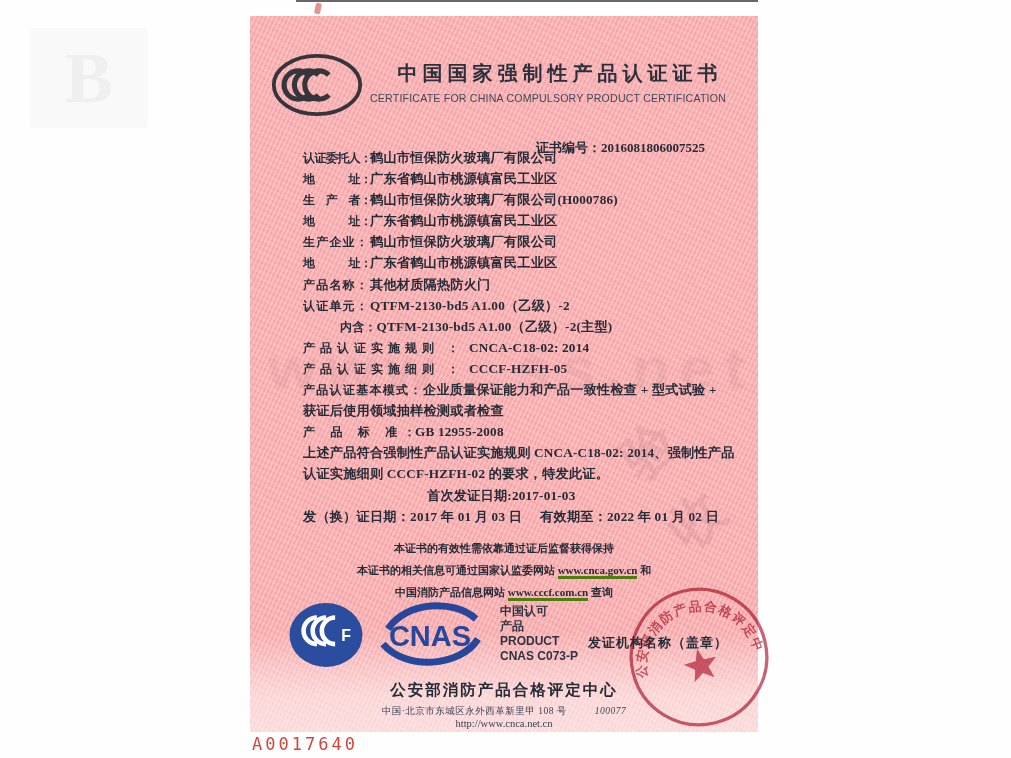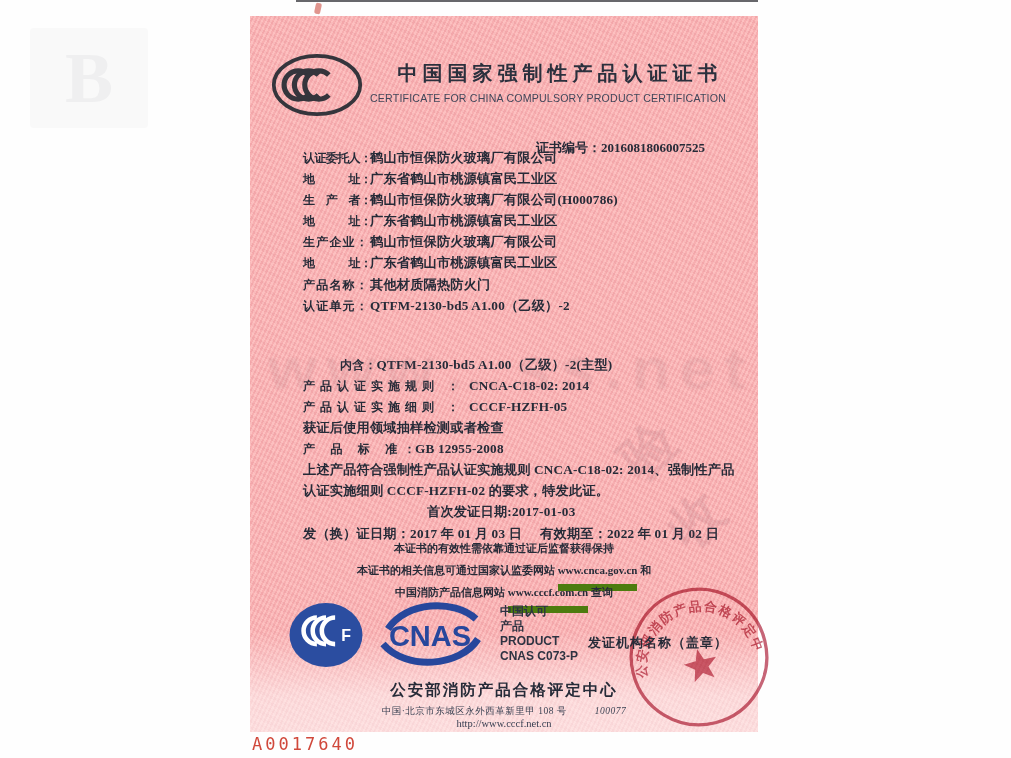--- a/index.html
+++ b/index.html
@@ -58,29 +58,29 @@
     position:absolute;left:53px;top:131px;width:444px;
     font-size:13.2px;font-weight:bold;letter-spacing:.2px;
   }
   .row{height:21.1px;line-height:21.1px;white-space:nowrap;}
   .lbl{display:inline-block;white-space:pre;vertical-align:baseline;font-size:12px;}
   .lw5{width:67px;letter-spacing:-0.6px;}
   .lw5sp{width:67px;letter-spacing:1.2px;}
   .lw8{width:166px;letter-spacing:5px;}
   .lw8b{width:120px;letter-spacing:1.3px;}
   .lw7{width:112px;letter-spacing:1.7px;}
-  .row.indent{margin-left:37px;margin-top:38px;}
+  .row.indent{margin-left:37px;}
   .row.first-issue{margin-left:124px;}
   .issue-line .gap{display:inline-block;width:18px;}
   
   .notice{
     position:absolute;left:0;top:521px;width:508px;text-align:center;
     font-size:11px;font-weight:bold;line-height:22px;
   }
-  .url{border-bottom:7px solid #4d7c0f;padding-bottom:8px;}
+  .url{border-bottom:3px solid #4d7c0f;padding-bottom:0px;}
   
   .cccf-logo{position:absolute;left:38px;top:585px;width:76px;height:68px;}
   .cnas-logo{position:absolute;left:128px;top:583px;width:104px;height:72px;}
   .accr{
     position:absolute;left:250px;top:588px;font-size:12px;font-weight:bold;line-height:15px;
     color:#2e3342;font-family:"Liberation Sans","DejaVu Sans",sans-serif;
   }
   .issuer-label{
     position:absolute;left:338px;top:618px;font-size:13px;font-weight:bold;letter-spacing:1px;
     white-space:nowrap;z-index:5;text-align:right;
@@ -140,20 +140,21 @@
     <div class="row"><span class="lbl lw5">地　　　址：</span><span class="val">广东省鹤山市桃源镇富民工业区</span></div>
     <div class="row"><span class="lbl lw5">生　产　者：</span><span class="val">鹤山市恒保防火玻璃厂有限公司(H000786)</span></div>
     <div class="row"><span class="lbl lw5">地　　　址：</span><span class="val">广东省鹤山市桃源镇富民工业区</span></div>
     <div class="row"><span class="lbl lw5sp">生产企业：</span><span class="val">鹤山市恒保防火玻璃厂有限公司</span></div>
     <div class="row"><span class="lbl lw5">地　　　址：</span><span class="val">广东省鹤山市桃源镇富民工业区</span></div>
     <div class="row"><span class="lbl lw5sp">产品名称：</span><span class="val">其他材质隔热防火门</span></div>
     <div class="row"><span class="lbl lw5sp">认证单元：</span><span class="val">QTFM-2130-bd5 A1.00（乙级）-2</span></div>
     <div class="row indent"><span class="lbl">内含：</span><span class="val">QTFM-2130-bd5 A1.00（乙级）-2(主型)</span></div>
     <div class="row"><span class="lbl lw8">产品认证实施规则 ：</span><span class="val">CNCA-C18-02: 2014</span></div>
     <div class="row"><span class="lbl lw8">产品认证实施细则 ：</span><span class="val">CCCF-HZFH-05</span></div>
+    <div class="row"><span class="lbl lw8b">产品认证基本模式：</span><span class="val">企业质量保证能力和产品一致性检查 + 型式试验 +</span></div>
     <div class="row"><span class="val">获证后使用领域抽样检测或者检查</span></div>
     <div class="row"><span class="lbl lw7">产　品　标　准 ：</span><span class="val">GB 12955-2008</span></div>
     <div class="row"><span class="val">上述产品符合强制性产品认证实施规则 CNCA-C18-02: 2014、强制性产品</span></div>
     <div class="row"><span class="val">认证实施细则 CCCF-HZFH-02 的要求，特发此证。</span></div>
     <div class="row first-issue"><span class="val">首次发证日期:2017-01-03</span></div>
     <div class="row issue-line"><span class="val">发（换）证日期：2017 年 01 月 03 日</span><span class="gap"></span><span class="val">有效期至：2022 年 01 月 02 日</span></div>
   </div>
 
   <div class="notice">
     <div>本证书的有效性需依靠通过证后监督获得保持</div>
@@ -189,20 +190,20 @@
     </defs>
     <circle cx="75" cy="75" r="66" fill="none" stroke="#c05064" stroke-width="3.2"></circle>
     <text font-size="12.5" font-weight="bold" fill="#c05064" letter-spacing="1.5" font-family="Liberation Serif,serif">
       <textPath href="#sealArc" startOffset="2">公安部消防产品合格评定中心</textPath>
     </text>
     <polygon points="75,67 79.1,78.3 91.2,78.75 81.7,86.2 85,97.75 75,91 65,97.75 68.3,86.2 58.8,78.75 70.9,78.3" fill="#c4556a"></polygon>
   </svg>
 
   <div class="org">公安部消防产品合格评定中心</div>
   <div class="addr"><span>中国·北京市东城区永外西革新里甲 108 号</span><span class="pc">100077</span></div>
-  <div class="site">http://www.cccf.net.cn</div>
+  <div class="site">http://www.cnca.net.cn</div>
 
   <div class="wm-center">www…ss.net</div>
   <div class="wm-stamp wm-s1">验</div>
   <div class="wm-stamp wm-s2">收</div>
 </div>
 
 <div class="serial">A0017640</div>
 
 </body></html>

